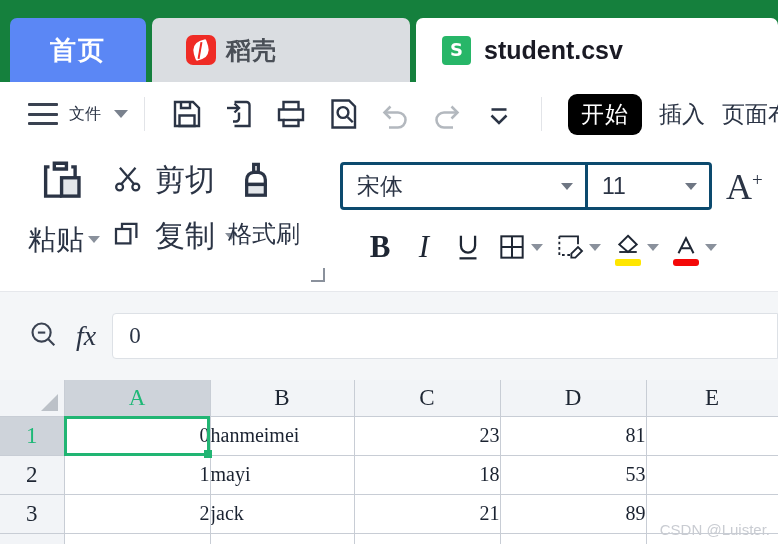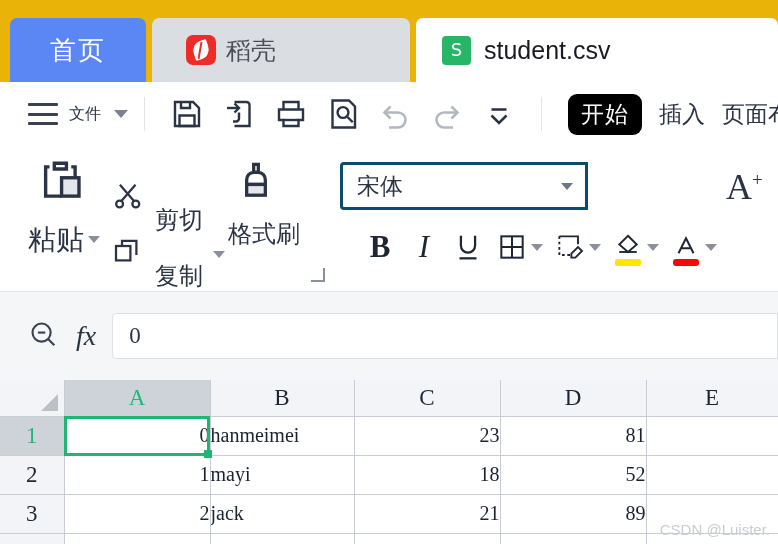--- a/index.html
+++ b/index.html
@@ -19,21 +19,22 @@
     width: 778px;
     height: 544px;
     overflow: hidden;
   }
 
   
   .tabbar {
     position: absolute;
     left: 0; top: 0;
     width: 778px; height: 82px;
-    background: #eab308;
+    background: #15803d;
+    font-weight: bold;
   }
   .tab {
     position: absolute;
     top: 18px;
     height: 64px;
     border-radius: 7px 7px 0 0;
     display: flex;
     align-items: center;
     box-sizing: border-box;
   }
@@ -216,23 +217,22 @@
   .cut-row, .copy-row {
     position: absolute;
     left: 110px;
     display: flex;
     align-items: center;
   }
   .cut-row { top: 14px; }
   .copy-row { top: 70px; }
   .cut-row .txt, .copy-row .txt {
     color: #2b3445;
-    font-size: 24px;
+    font-size: 30px;
     margin-left: 9px;
-    margin-top: 44px;
   }
   .brush-btn {
     position: absolute;
     left: 228px; top: 10px;
     width: 104px;
     text-align: left;
   }
   .brush-label {
     color: #2b3445;
     font-size: 24px;
@@ -637,20 +637,24 @@
       </div>
 
       <span class="dlg-launcher"></span>
     </div>
 
     <div class="grp-sep"></div>
 
     <div class="grp-font">
       <div class="fontbox fontname">
         <span class="val">宋体</span>
+        <span class="dd"></span>
+      </div>
+      <div class="fontbox fontsize">
+        <span class="val">11</span>
         <span class="dd"></span>
       </div>
       <div class="grow-font">
         <span>A</span><sup>+</sup>
       </div>
 
       <div class="fmt-row">
         <span class="fmt-btn b">B</span>
         <span class="fmt-btn i">I</span>
         <span class="fmt-btn u">
@@ -740,21 +744,21 @@
         <td class="cell txt">hanmeimei</td>
         <td class="cell num">23</td>
         <td class="cell num">81</td>
         <td class="cell"></td>
       </tr>
       <tr>
         <td class="rowhdr">2</td>
         <td class="cell num">1</td>
         <td class="cell txt">mayi</td>
         <td class="cell num">18</td>
-        <td class="cell num">52</td>
+        <td class="cell num">53</td>
         <td class="cell"></td>
       </tr>
       <tr>
         <td class="rowhdr">3</td>
         <td class="cell num">2</td>
         <td class="cell txt">jack</td>
         <td class="cell num">21</td>
         <td class="cell num">89</td>
         <td class="cell"></td>
       </tr>

